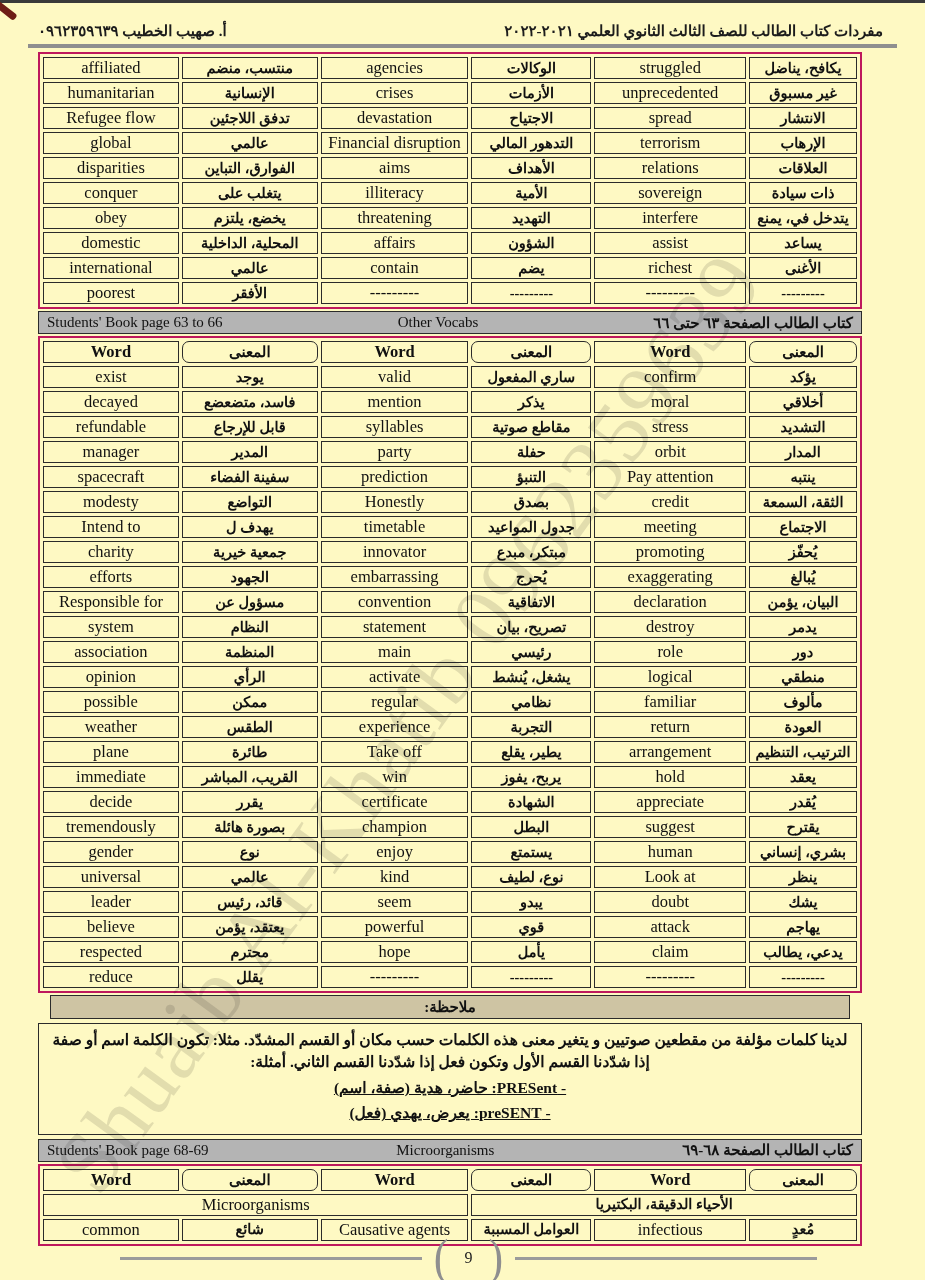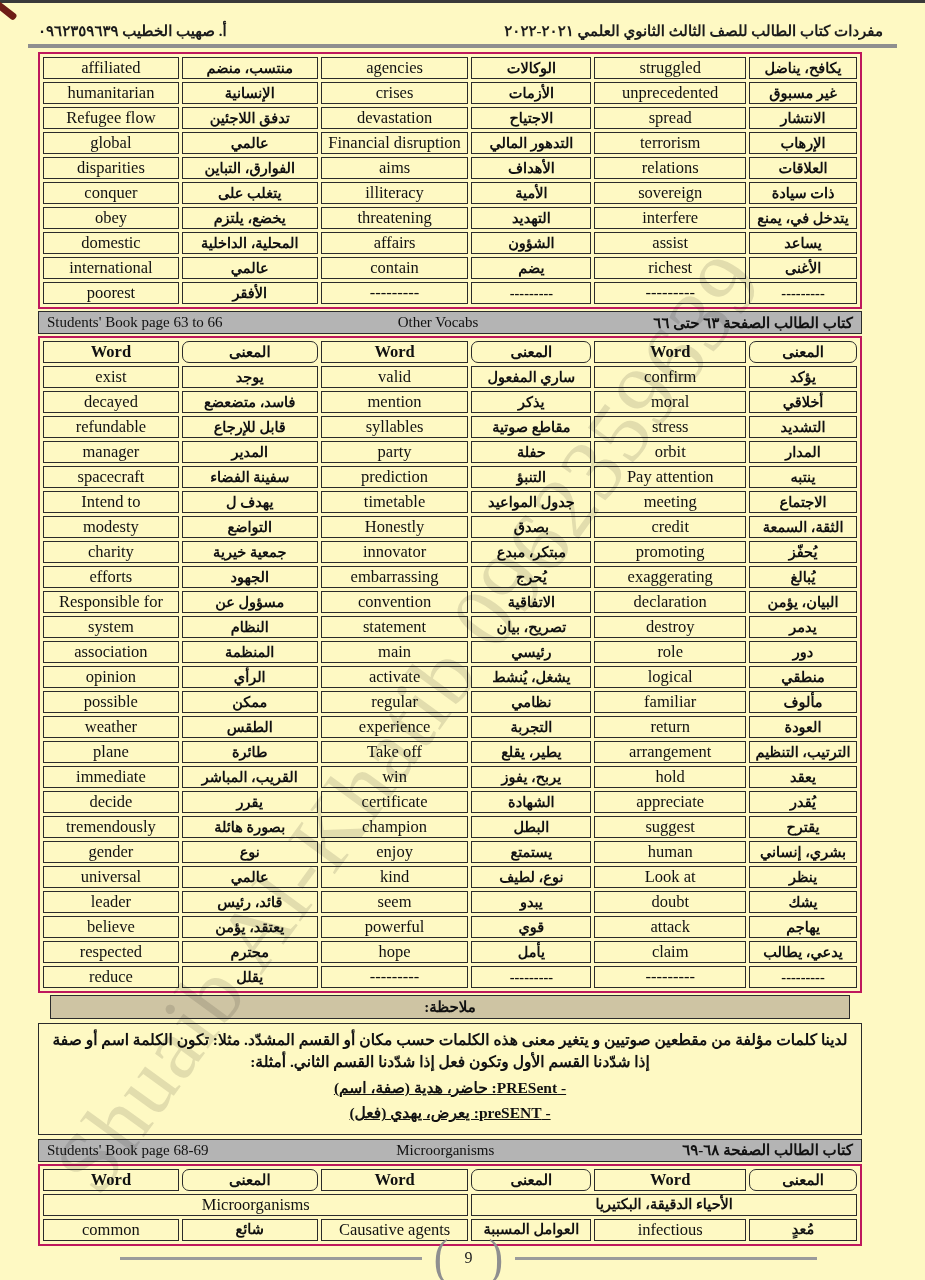--- a/index.html
+++ b/index.html
@@ -211,34 +211,34 @@
           </tr>
           <tr>
             <td class="en">spacecraft</td>
             <td class="ar">سفينة الفضاء</td>
             <td class="en">prediction</td>
             <td class="ar">التنبؤ</td>
             <td class="en">Pay attention</td>
             <td class="ar">ينتبه</td>
           </tr>
           <tr>
+            <td class="en">modesty</td>
+            <td class="ar">التواضع</td>
+            <td class="en">Honestly</td>
+            <td class="ar">بصدق</td>
+            <td class="en">credit</td>
+            <td class="ar">الثقة، السمعة</td>
+          </tr>
+          <tr>
             <td class="en">Intend to</td>
             <td class="ar">يهدف ل</td>
             <td class="en">timetable</td>
             <td class="ar">جدول المواعيد</td>
             <td class="en">meeting</td>
             <td class="ar">الاجتماع</td>
-          </tr>
-          <tr>
-            <td class="en">modesty</td>
-            <td class="ar">التواضع</td>
-            <td class="en">Honestly</td>
-            <td class="ar">بصدق</td>
-            <td class="en">credit</td>
-            <td class="ar">الثقة، السمعة</td>
           </tr>
           <tr>
             <td class="en">charity</td>
             <td class="ar">جمعية خيرية</td>
             <td class="en">innovator</td>
             <td class="ar">مبتكر، مبدع</td>
             <td class="en">promoting</td>
             <td class="ar">يُحفّز</td>
           </tr>
           <tr>

